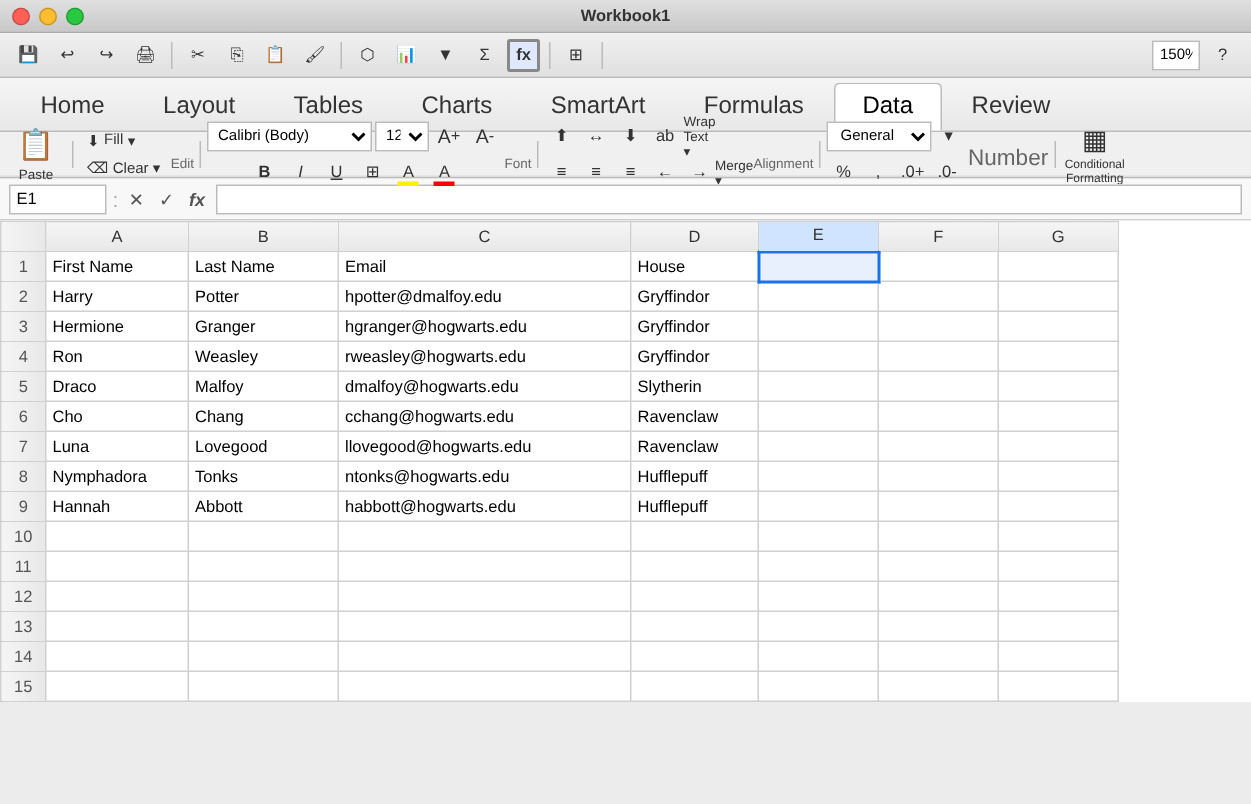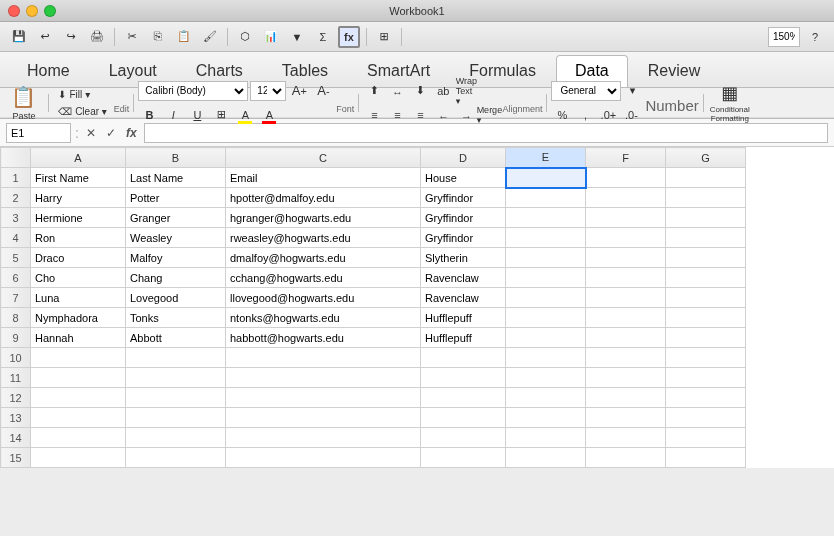--- a/index.html
+++ b/index.html
@@ -13,21 +13,21 @@
       align-items: center;
       padding: 0 8px;
       border-bottom: 1px solid #aaa;
       position: relative;
     }
     .traffic-lights { display: flex; gap: 6px; align-items: center; }
     .tl { width: 12px; height: 12px; border-radius: 50%; border: 1px solid rgba(0,0,0,0.2); cursor: pointer; }
     .tl-close { background: #ff5f57; }
     .tl-min { background: #febc2e; }
     .tl-max { background: #28c840; }
-    .title-bar-title { position: absolute; left: 50%; transform: translateX(-50%); font-size: 11px; color: #333; font-weight: 400; }
+    .title-bar-title { position: absolute; left: 50%; transform: translateX(-50%); font-size: 11px; color: #333; font-weight: 700; }
 
     
     .ribbon-tabs {
       height: 36px;
       background: linear-gradient(to bottom, #f5f5f5, #e8e8e8);
       border-bottom: 1px solid #bbb;
       display: flex;
       align-items: flex-end;
       padding: 0 8px;
     }
@@ -234,22 +234,22 @@
   <div class="tb-separator"></div>
   <div style="margin-left:auto; display:flex; align-items:center; gap:4px;">
     <input class="zoom-box" type="text" value="150%" style="height: 20px; border: 1px solid rgb(187, 187, 187); font-size: 10px; padding: 0px 4px; width: 32px; text-align: center;">
     <div class="tb-btn">?</div>
   </div>
 </div>
 
 <div class="ribbon-tabs">
   <div class="ribbon-tab">Home</div>
   <div class="ribbon-tab">Layout</div>
+  <div class="ribbon-tab">Tables</div>
   <div class="ribbon-tab">Charts</div>
-  <div class="ribbon-tab">Tables</div>
   <div class="ribbon-tab">SmartArt</div>
   <div class="ribbon-tab">Formulas</div>
   <div class="ribbon-tab active">Data</div>
   <div class="ribbon-tab">Review</div>
 </div>
 
 <div class="toolbar-rows">
 
   <div class="toolbar-row1">
 
@@ -266,21 +266,21 @@
         <span>▾</span>
       </div>
       <div class="ribbon-small-btn">
         <span>⌫</span>
         <span>Clear ▾</span>
       </div>
     </div>
     <div style="font-size:9px;color:#666;align-self:flex-end;padding-bottom:1px;">Edit</div>
     <div class="tb-separator"></div>
 
-    <div style="display:flex;flex-direction:column;gap:2px;">
+    <div style="display:flex;flex-direction:column;gap:2px;align-items:center;">
       <div style="display:flex;align-items:center;gap:2px;">
         <select class="font-select">
           <option>Calibri (Body)</option>
         </select>
         <select class="size-select">
           <option>12</option>
         </select>
         <div class="tb-btn" style="font-size:13px;">A<sup>+</sup></div>
         <div class="tb-btn" style="font-size:13px;">A<sup>-</sup></div>
       </div>

